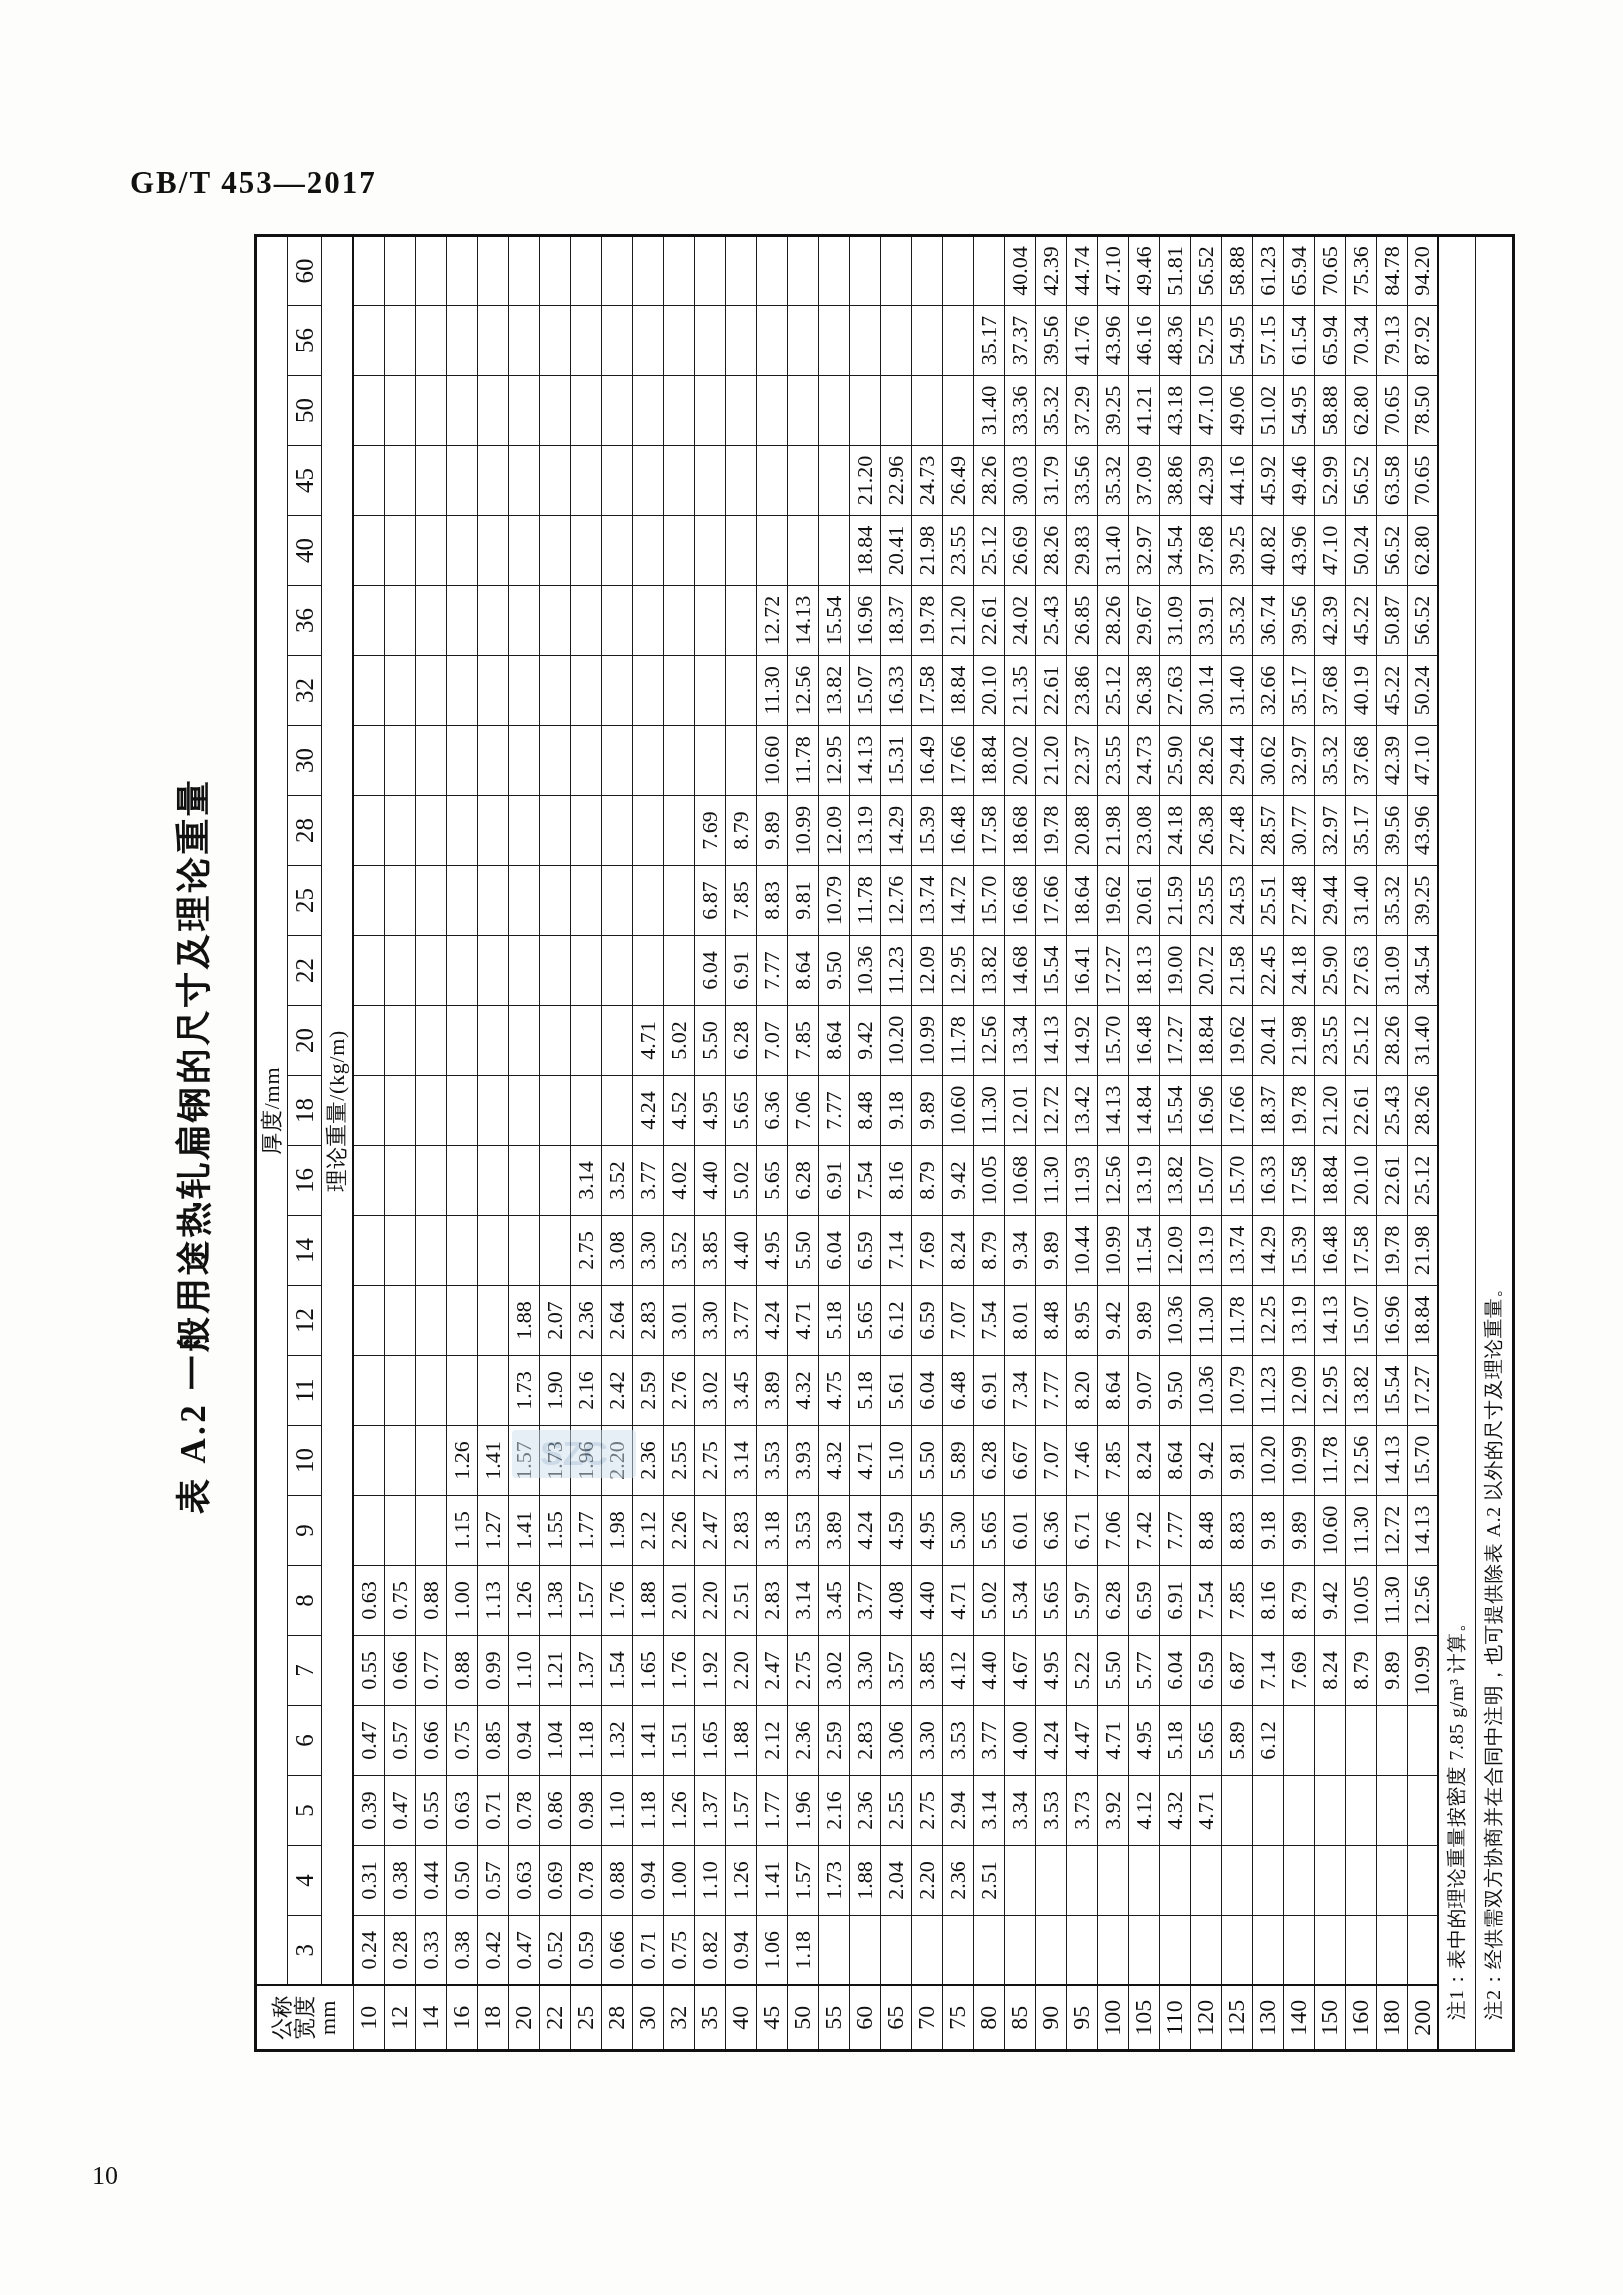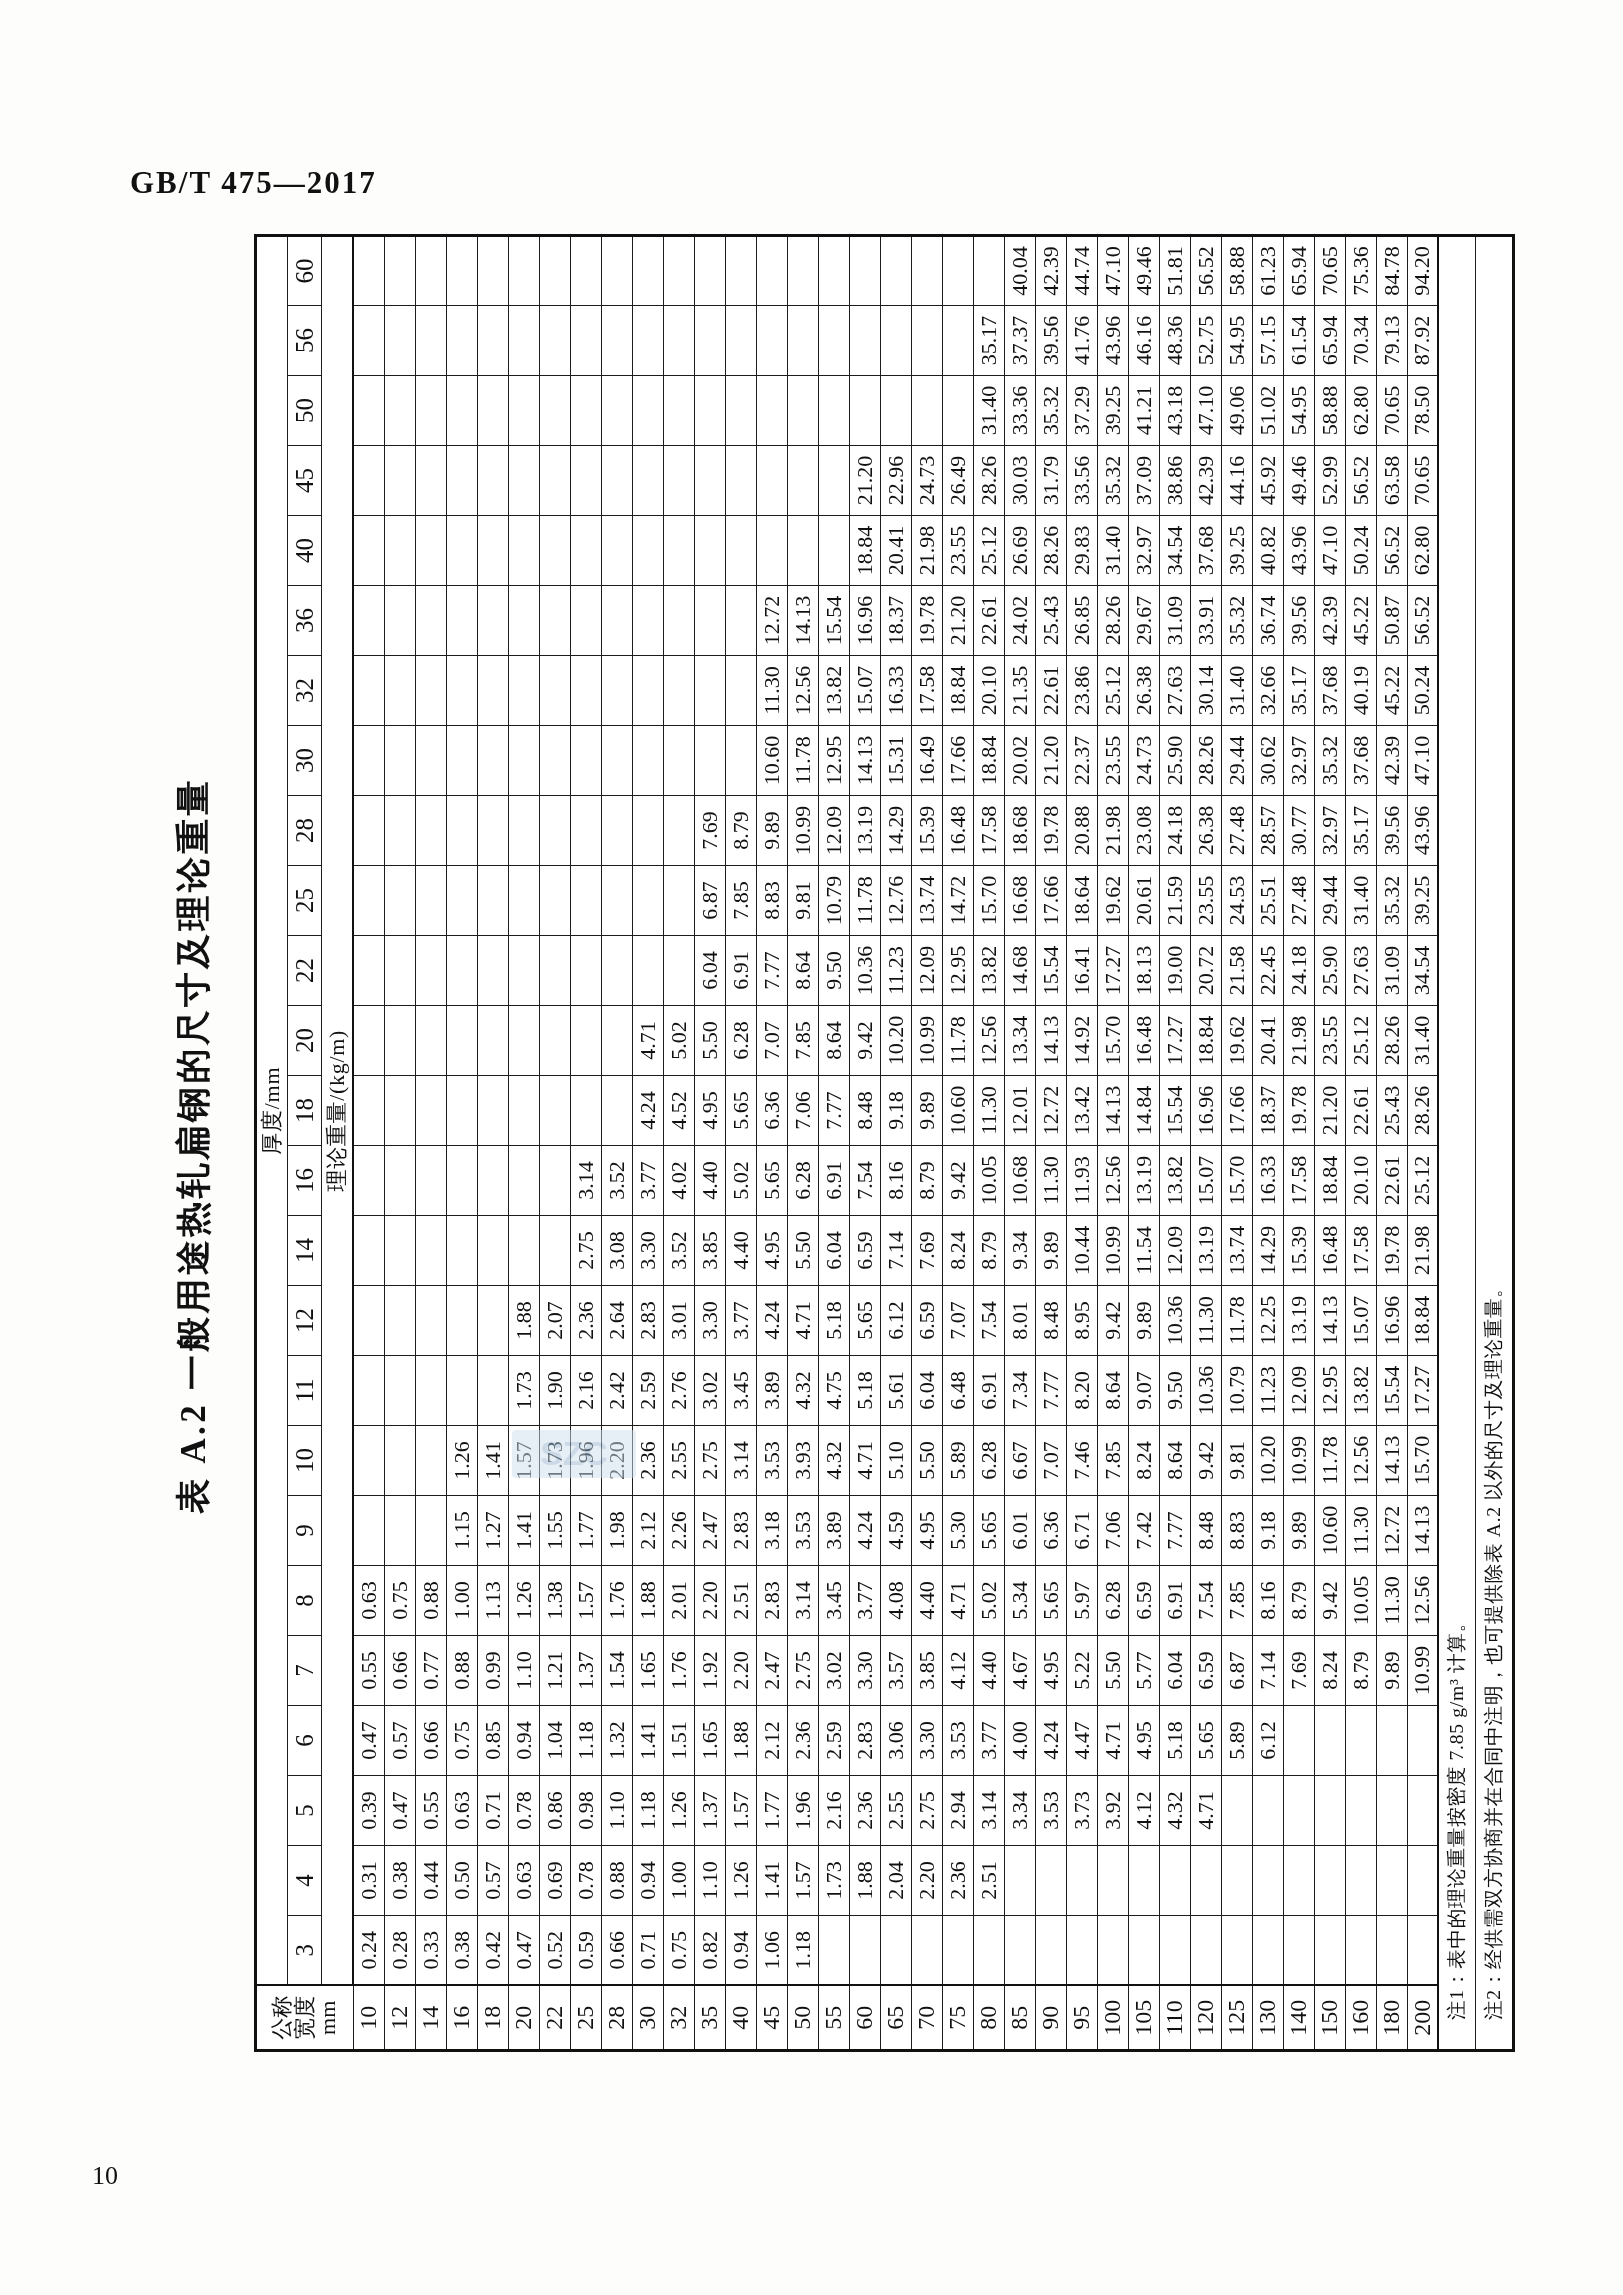--- a/index.html
+++ b/index.html
@@ -30,21 +30,21 @@
   .nt-top{border-top:2.3px solid #111 !important;}
   .watermark{position:absolute;left:512px;top:1430px;width:124px;height:48px;
         background:#cfe0ee;opacity:.5;border-radius:3.9px;color:#9ab6d0;
         font-size:34px;font-weight:bold;text-align:center;line-height:47px;
         font-family:"Liberation Sans", sans-serif;}
 </style>
 </head>
 <body>
 
 <div class="page">
-  <div class="std-code">GB/T 475—2017</div>
+  <div class="std-code">GB/T 453—2017</div>
 
   <div class="title-rot">表 A.2  一般用途热轧扁钢的尺寸及理论重量</div>
 
   <div class="table-rot">
     <table id="tbl">
         <colgroup>
           <col style="width: 65px;">
           <col style="width: 70px;">
           <col style="width: 70px;">
           <col style="width: 70px;">

